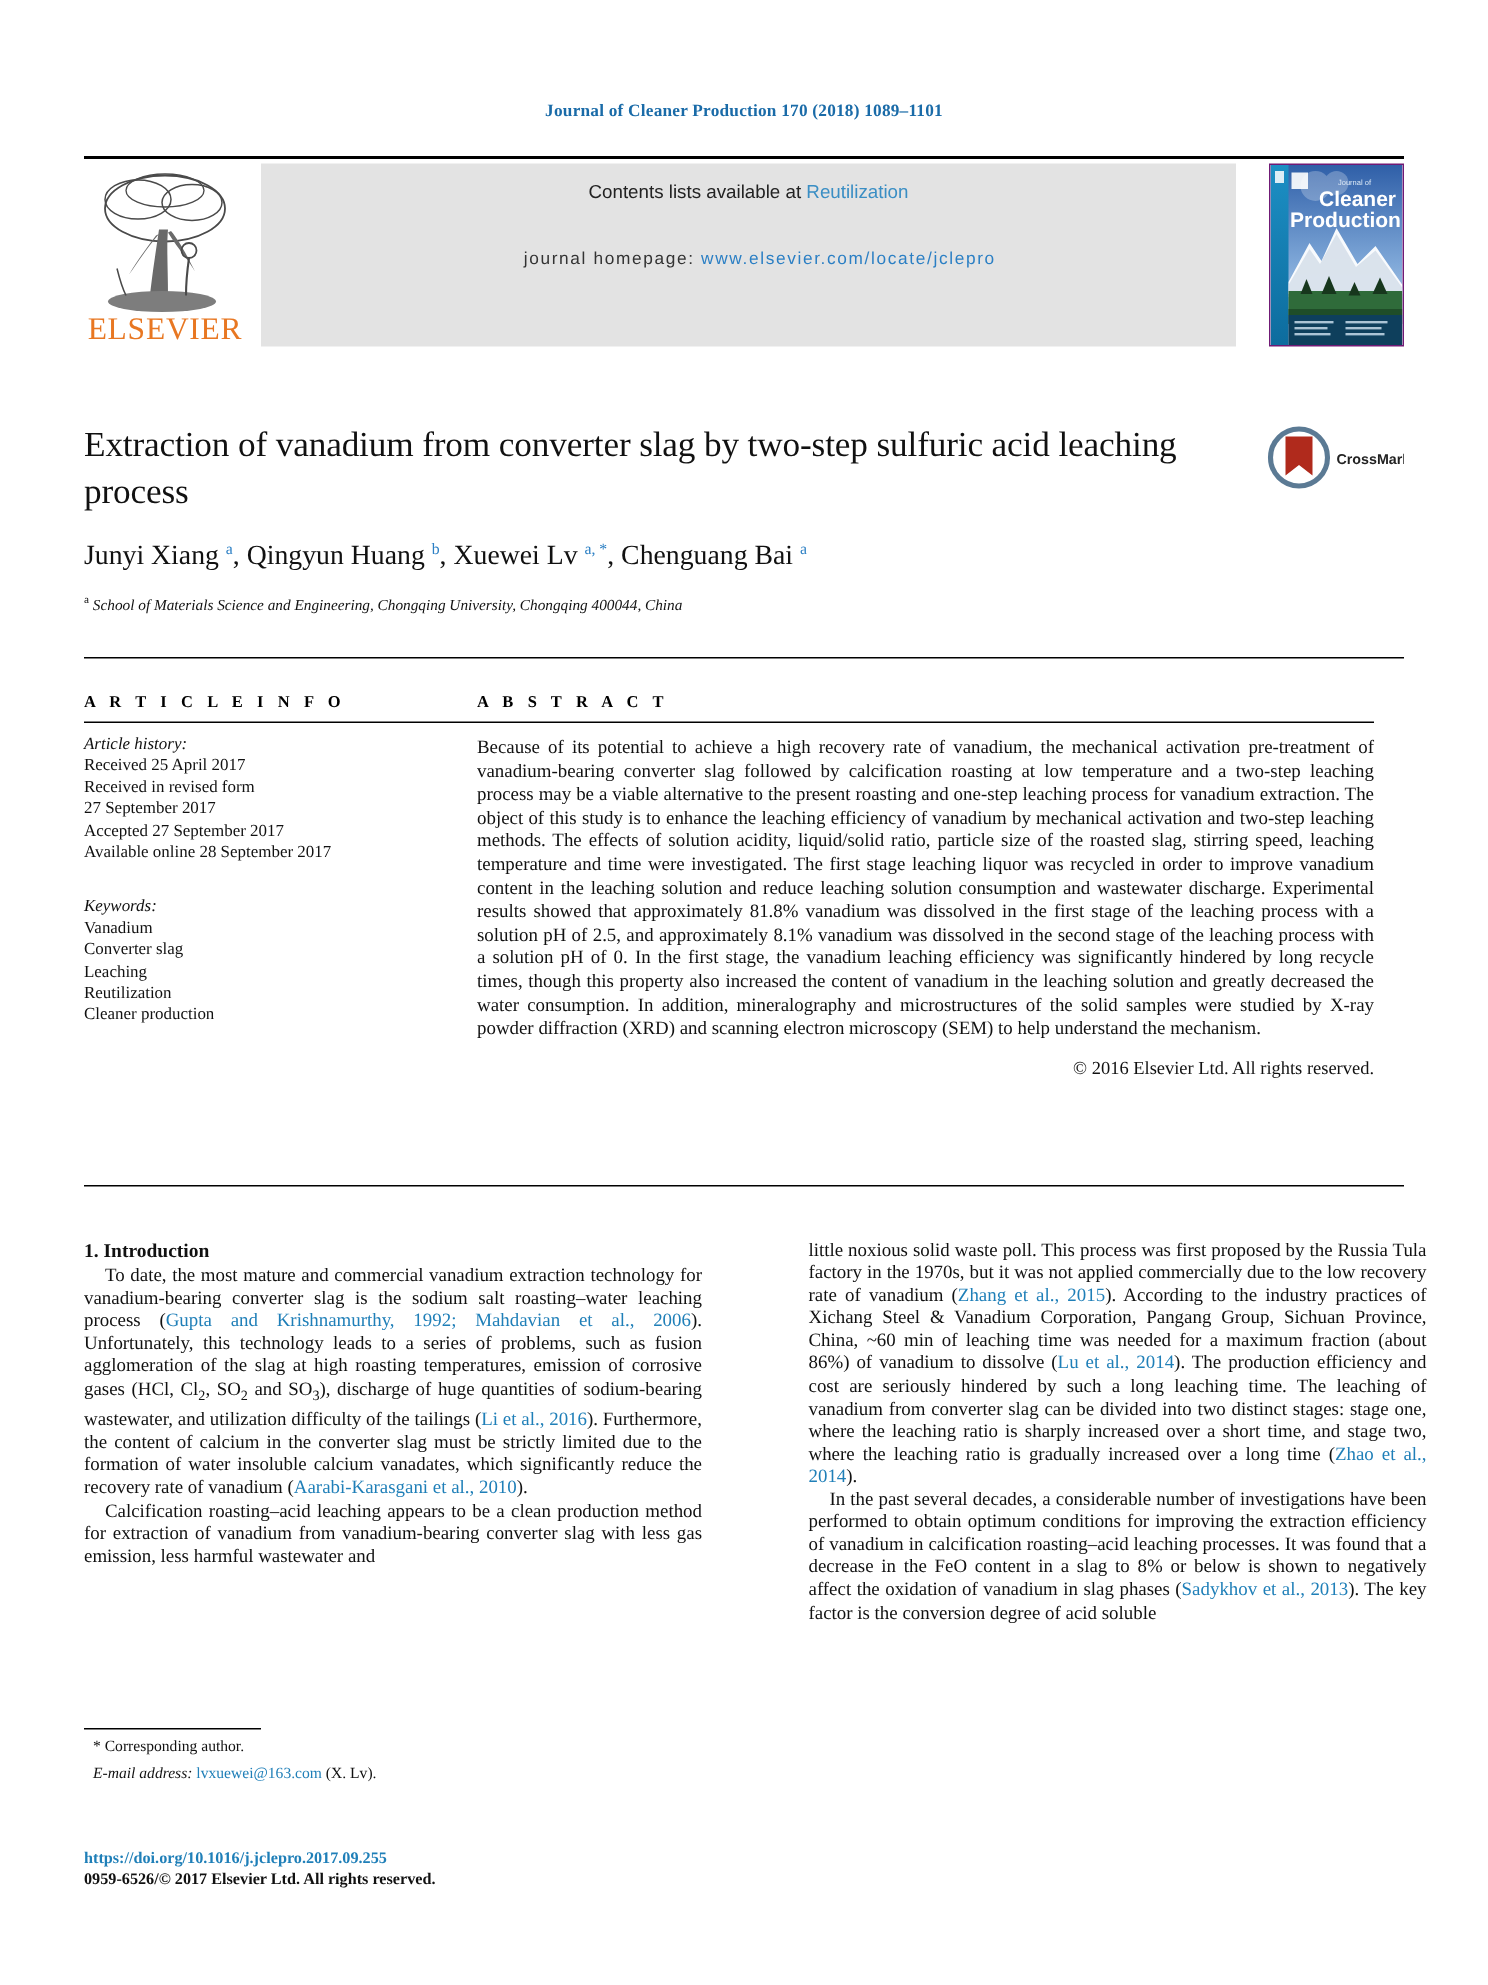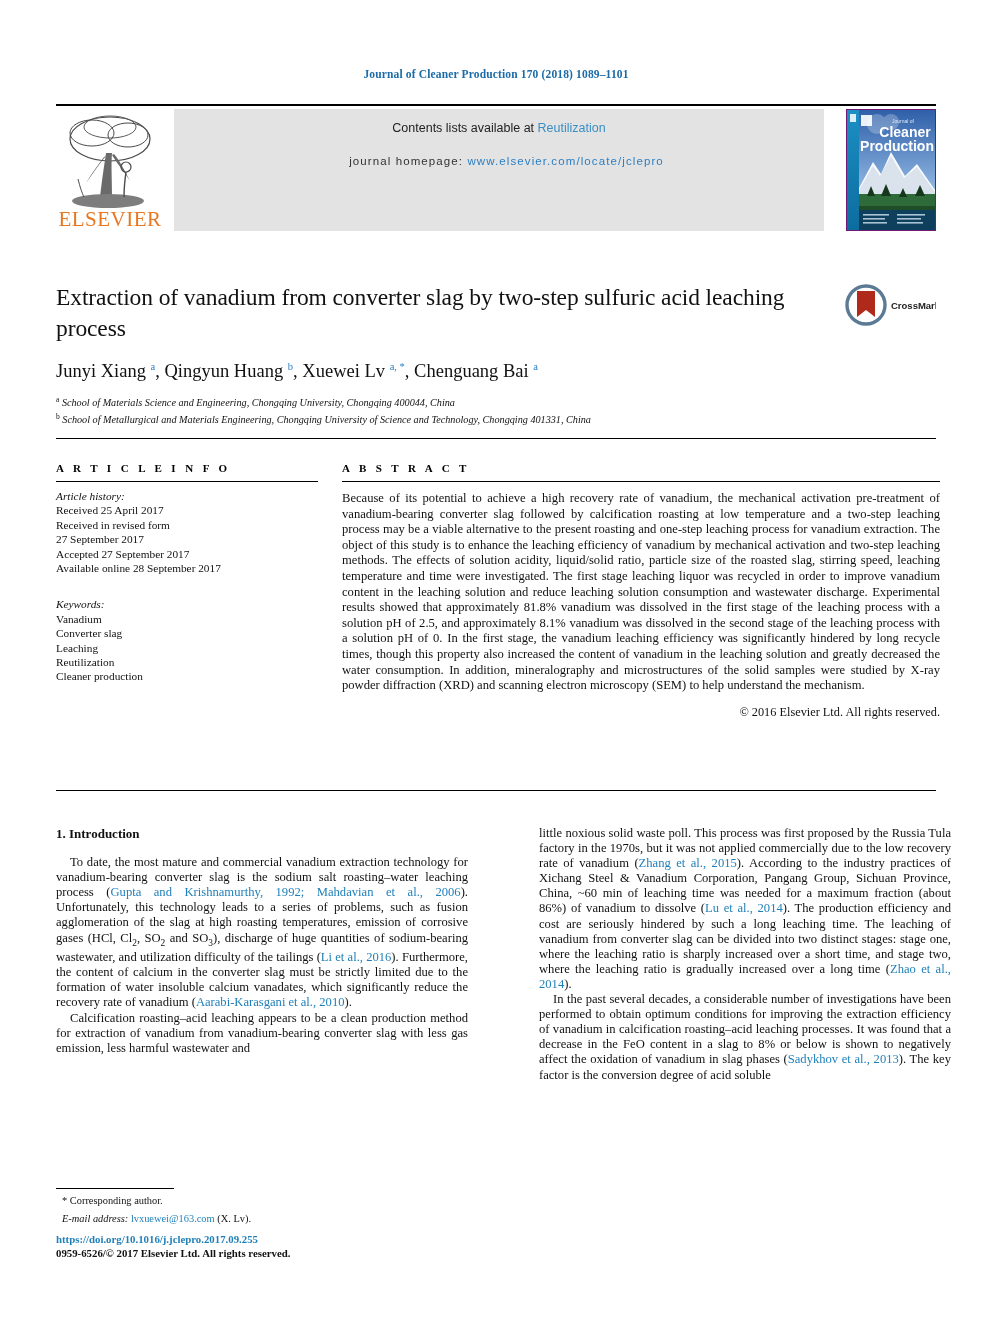--- a/index.html
+++ b/index.html
@@ -72,21 +72,21 @@
     color: #3a8ec4;
   }
   .journal-title {
     margin-top: 18px;
     font-family: "Liberation Serif", serif;
     font-size: 28px;
     color: #111;
     letter-spacing: 0.3px;
   }
   .homepage-line {
-    margin-top: 20px;
+    margin-top: 32px;
     font-family: "Liberation Sans", sans-serif;
     font-size: 11.5px;
     letter-spacing: 1.1px;
     color: #333;
     padding-left: 15px;
   }
   .homepage-line .url {
     color: #2b7fc4;
   }
   .cover-thumb {
@@ -167,21 +167,21 @@
   }
 
   .info-col {
     position: absolute;
     left: 56px;
     top: 462px;
     width: 262px;
   }
   .abs-col {
     position: absolute;
-    left: 342px;
+    left: 318px;
     top: 462px;
     width: 598px;
   }
   .sec-head {
     font-family: "Liberation Serif", serif;
     font-weight: bold;
     font-size: 11px;
     letter-spacing: 3.4px;
     color: #000;
   }
@@ -240,41 +240,40 @@
     font-size: 12.6px;
     line-height: 15.1px;
     text-align: justify;
     color: #111;
   }
   .col-left { left: 0px; }
   .col-right { left: 483px; }
   .body-head {
     font-weight: bold;
     font-size: 13px;
-    margin-bottom: 14px;
+    margin-bottom: 2px;
   }
   .col p {
     margin: 0;
     text-indent: 14px;
   }
   .col p.noindent {
     text-indent: 0;
   }
   a.cite, .cite {
     color: #1f7fb8;
     text-decoration: none;
   }
 
   
   .footnote-area {
     position: absolute;
     left: 56px;
     top: 1152px;
     width: 412px;
-    margin-top: 36px;
   }
   .fn-rule {
     width: 118px;
     border-top: 1px solid #000;
   }
   .fn-line {
     margin-top: 5px;
     font-family: "Liberation Serif", serif;
     font-size: 10.4px;
     line-height: 13.4px;
@@ -402,21 +401,20 @@
         <text x="47" y="27" font-family="Liberation Sans, sans-serif" font-size="9.5" font-weight="bold" fill="#222">CrossMark</text>
       </svg>
     </div>
 
     <div class="article-title">Extraction of vanadium from converter slag by two-step sulfuric acid leaching process</div>
 
     <div class="authors">Junyi Xiang <sup>a</sup>, Qingyun Huang <sup>b</sup>, Xuewei Lv <sup>a, *</sup>, Chenguang Bai <sup>a</sup></div>
 
     <div class="affiliations">
       <div><sup>a</sup> <span>School of Materials Science and Engineering, Chongqing University, Chongqing 400044, China</span></div>
-      <div><sup>b</sup> <span>School of Metallurgical and Materials Engineering, Chongqing University of Science and Technology, Chongqing 401331, China</span></div>
     </div>
   </div>
 
   <div class="rule-top"></div>
 
   <div class="info-col">
     <div class="sec-head">A R T I C L E  I N F O</div>
     <div class="sec-rule"></div>
     <div class="info-body">
       <div class="lead">Article history:</div>

